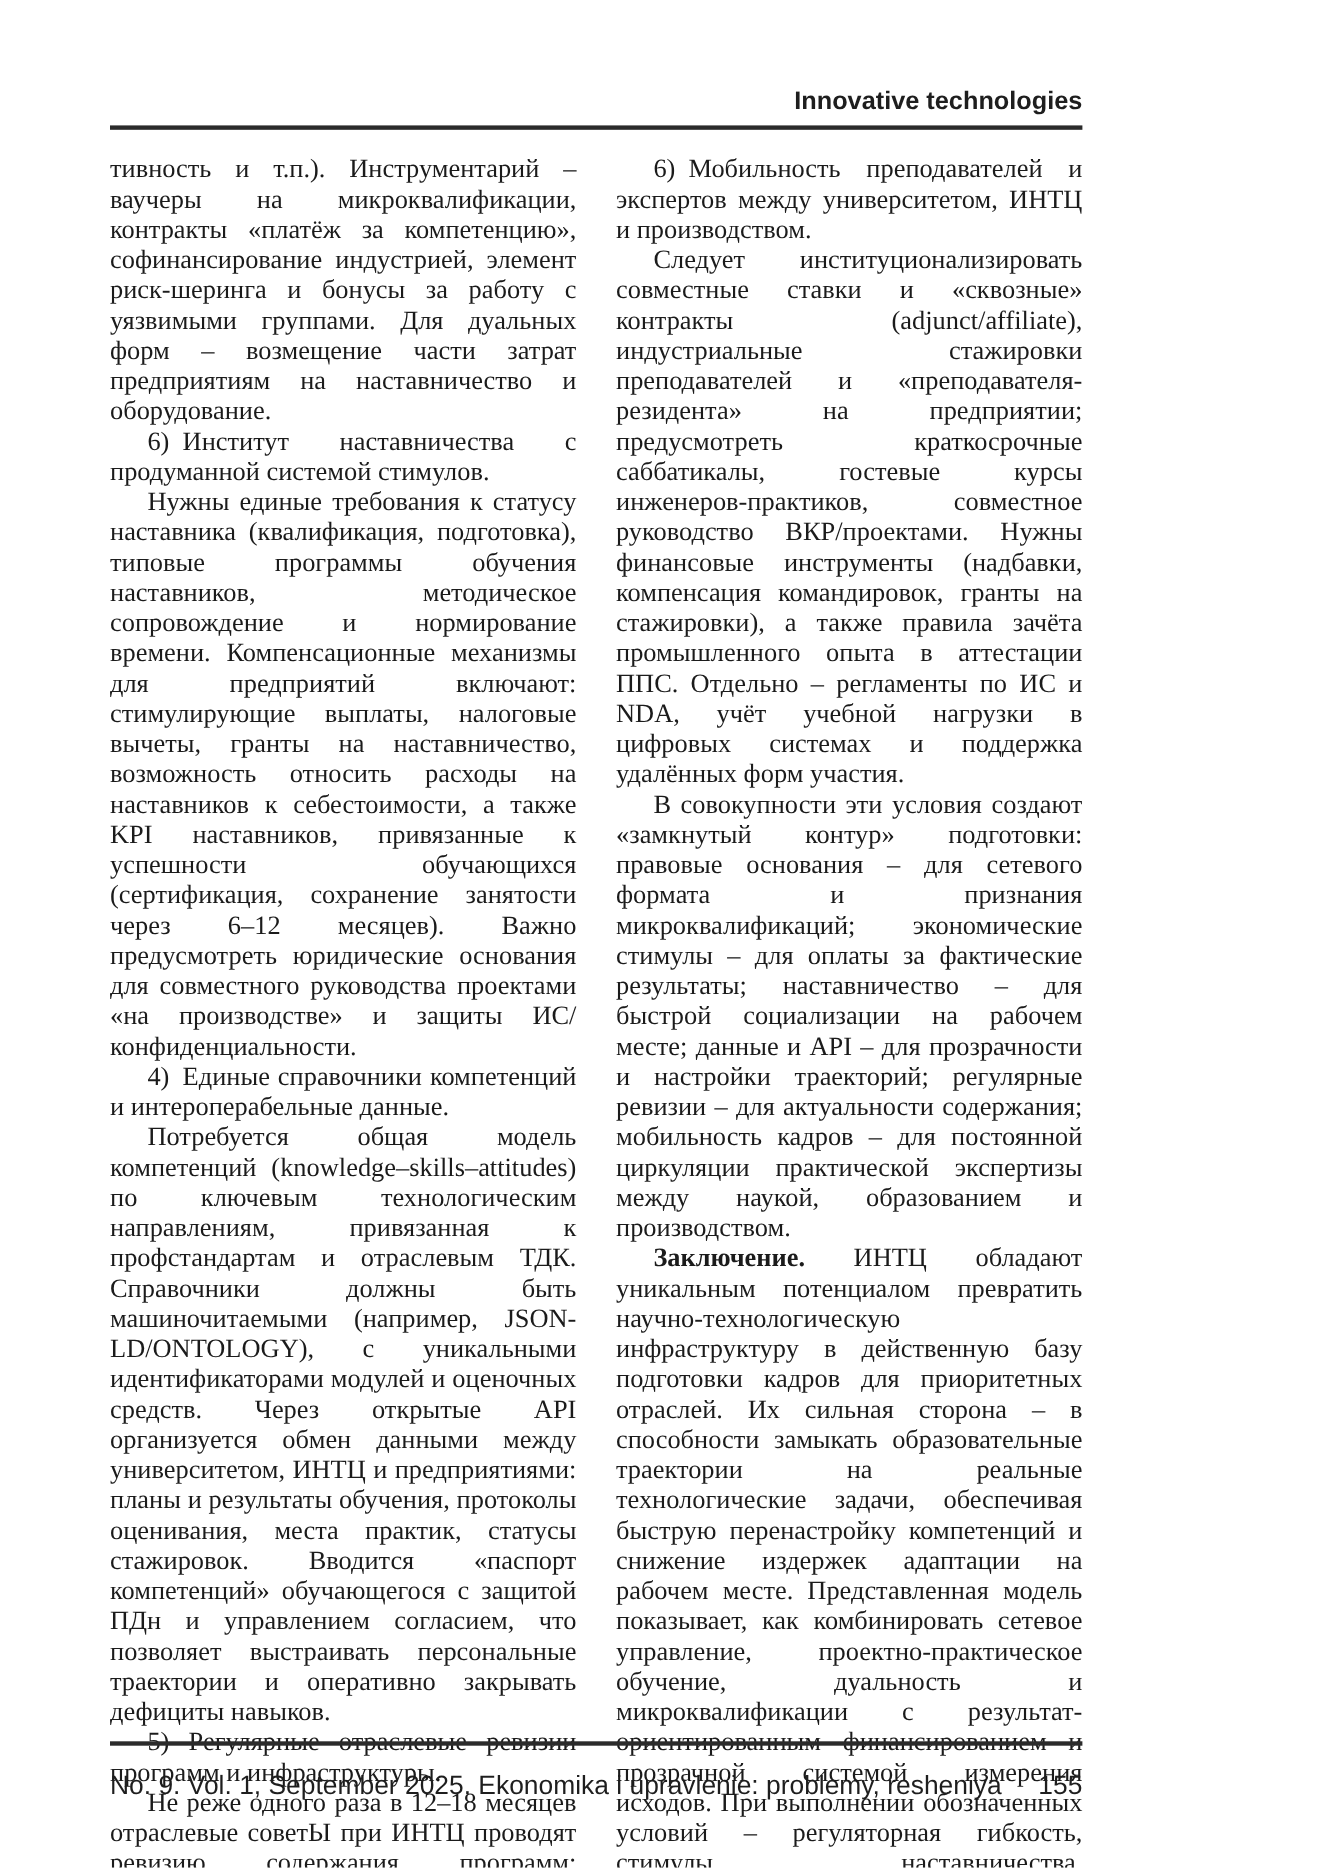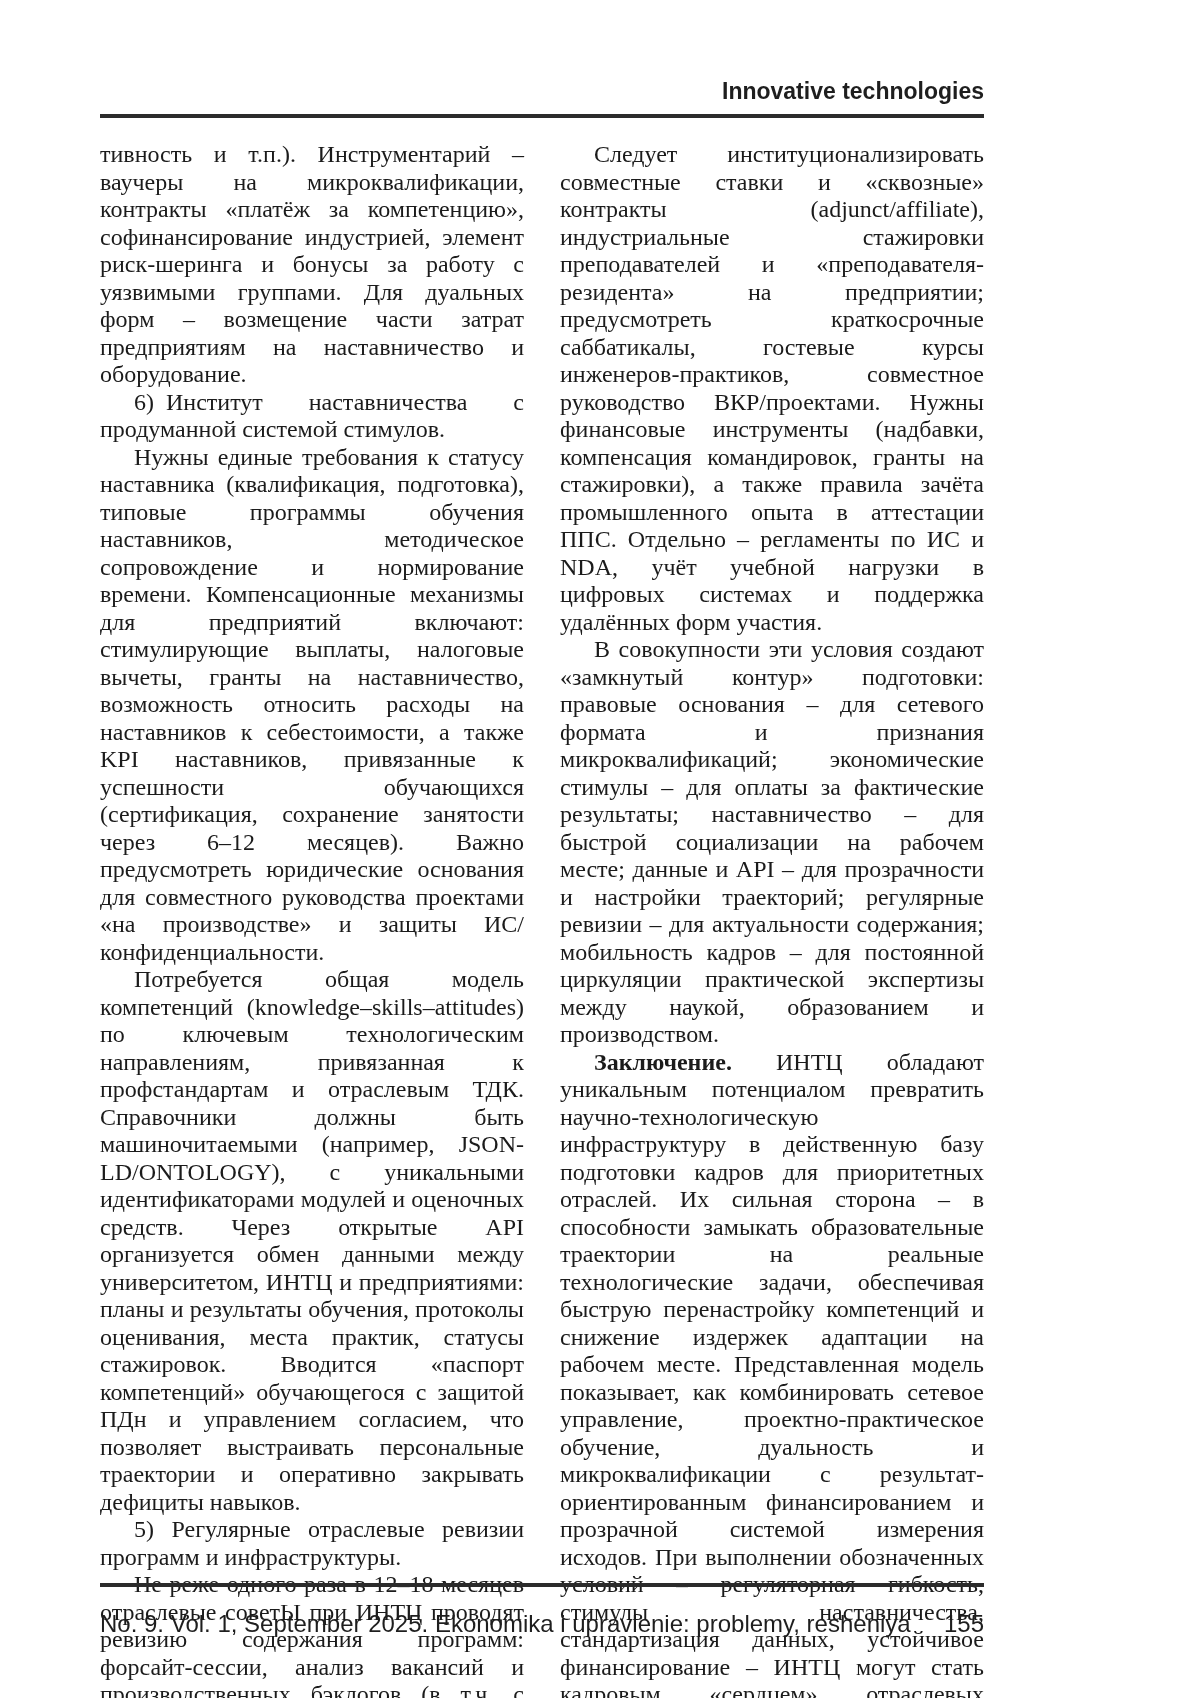--- a/index.html
+++ b/index.html
@@ -74,26 +74,28 @@
   <div class="running-title">Innovative technologies</div>
 
   <div class="rule header-rule"></div>
 
   <div class="columns">
 
     <section class="col">
       <p class="cont">тивность и т.п.). Инструментарий – ваучеры на микроквалификации, контракты «платёж за компетенцию», софинансирование индустрией, элемент риск-шеринга и бонусы за работу с уязвимыми группами. Для дуальных форм – возмещение части затрат предприятиям на наставничество и оборудование.</p>
       <p>6) Институт наставничества с продуманной системой стимулов.</p>
       <p>Нужны единые требования к статусу наставника (квалификация, подготовка), типовые программы обучения наставников, методическое сопровождение и нормирование времени. Компенсационные механизмы для предприятий включают: стимулирующие выплаты, налоговые вычеты, гранты на наставничество, возможность относить расходы на наставников к себестоимости, а также KPI наставников, привязанные к успешности обучающихся (сертификация, сохранение занятости через 6–12 месяцев). Важно предусмотреть юридические основания для совместного руководства проектами «на производстве» и защиты ИС/конфиденциальности.</p>
+      <p>4) Единые справочники компетенций и интероперабельные данные.</p>
       <p>Потребуется общая модель компетенций (knowledge–skills–attitudes) по ключевым технологическим направлениям, привязанная к профстандартам и отраслевым ТДК. Справочники должны быть машиночитаемыми (например, JSON-LD/ONTOLOGY), с уникальными идентификаторами модулей и оценочных средств. Через открытые API организуется обмен данными между университетом, ИНТЦ и предприятиями: планы и результаты обучения, протоколы оценивания, места практик, статусы стажировок. Вводится «паспорт компетенций» обучающегося с защитой ПДн и управлением согласием, что позволяет выстраивать персональные траектории и оперативно закрывать дефициты навыков.</p>
       <p>5) Регулярные отраслевые ревизии программ и инфраструктуры.</p>
       <p>Не реже одного раза в 12–18 месяцев отраслевые советЫ при ИНТЦ проводят ревизию содержания программ: форсайт-сессии, анализ вакансий и производственных бэклогов (в т.ч. с помощью NLP), кросс-экспертизу модулей, аудит лабораторного оборудования и пилотных линий. Результат – обновление «библиотеки модулей» и оценочных средств, корректировка микроквалификаций, пересмотр доли практики</p>
     </section>
 
     <section class="col">
+      <p>6) Мобильность преподавателей и экспертов между университетом, ИНТЦ и производством.</p>
       <p>Следует институционализировать совместные ставки и «сквозные» контракты (adjunct/affiliate), индустриальные стажировки преподавателей и «преподавателя-резидента» на предприятии; предусмотреть краткосрочные саббатикалы, гостевые курсы инженеров-практиков, совместное руководство ВКР/проектами. Нужны финансовые инструменты (надбавки, компенсация командировок, гранты на стажировки), а также правила зачёта промышленного опыта в аттестации ППС. Отдельно – регламенты по ИС и NDA, учёт учебной нагрузки в цифровых системах и поддержка удалённых форм участия.</p>
       <p>В совокупности эти условия создают «замкнутый контур» подготовки: правовые основания – для сетевого формата и признания микроквалификаций; экономические стимулы – для оплаты за фактические результаты; наставничество – для быстрой социализации на рабочем месте; данные и API – для прозрачности и настройки траекторий; регулярные ревизии – для актуальности содержания; мобильность кадров – для постоянной циркуляции практической экспертизы между наукой, образованием и производством.</p>
       <p><b>Заключение.</b><span> ИНТЦ обладают уникальным потенциалом превратить научно-технологическую инфраструктуру в действенную базу подготовки кадров для приоритетных отраслей. Их сильная сторона – в способности замыкать образовательные траектории на реальные технологические задачи, обеспечивая быструю перенастройку компетенций и снижение издержек адаптации на рабочем месте. Представленная модель показывает, как комбинировать сетевое управление, проектно-практическое обучение, дуальность и микроквалификации с результат-ориентированным финансированием и прозрачной системой измерения исходов. При выполнении обозначенных условий – регуляторная гибкость, стимулы наставничества, стандартизация данных, устойчивое финансирование – ИНТЦ могут стать кадровым «сердцем» отраслевых кластеров, ускоряя обновление человеческого капитала и повышая технологическую конкурентоспособность экономики.</span></p>
     </section>
 
   </div>
 
   <div class="rule footer-rule"></div>
 
   <div class="footer-line">

